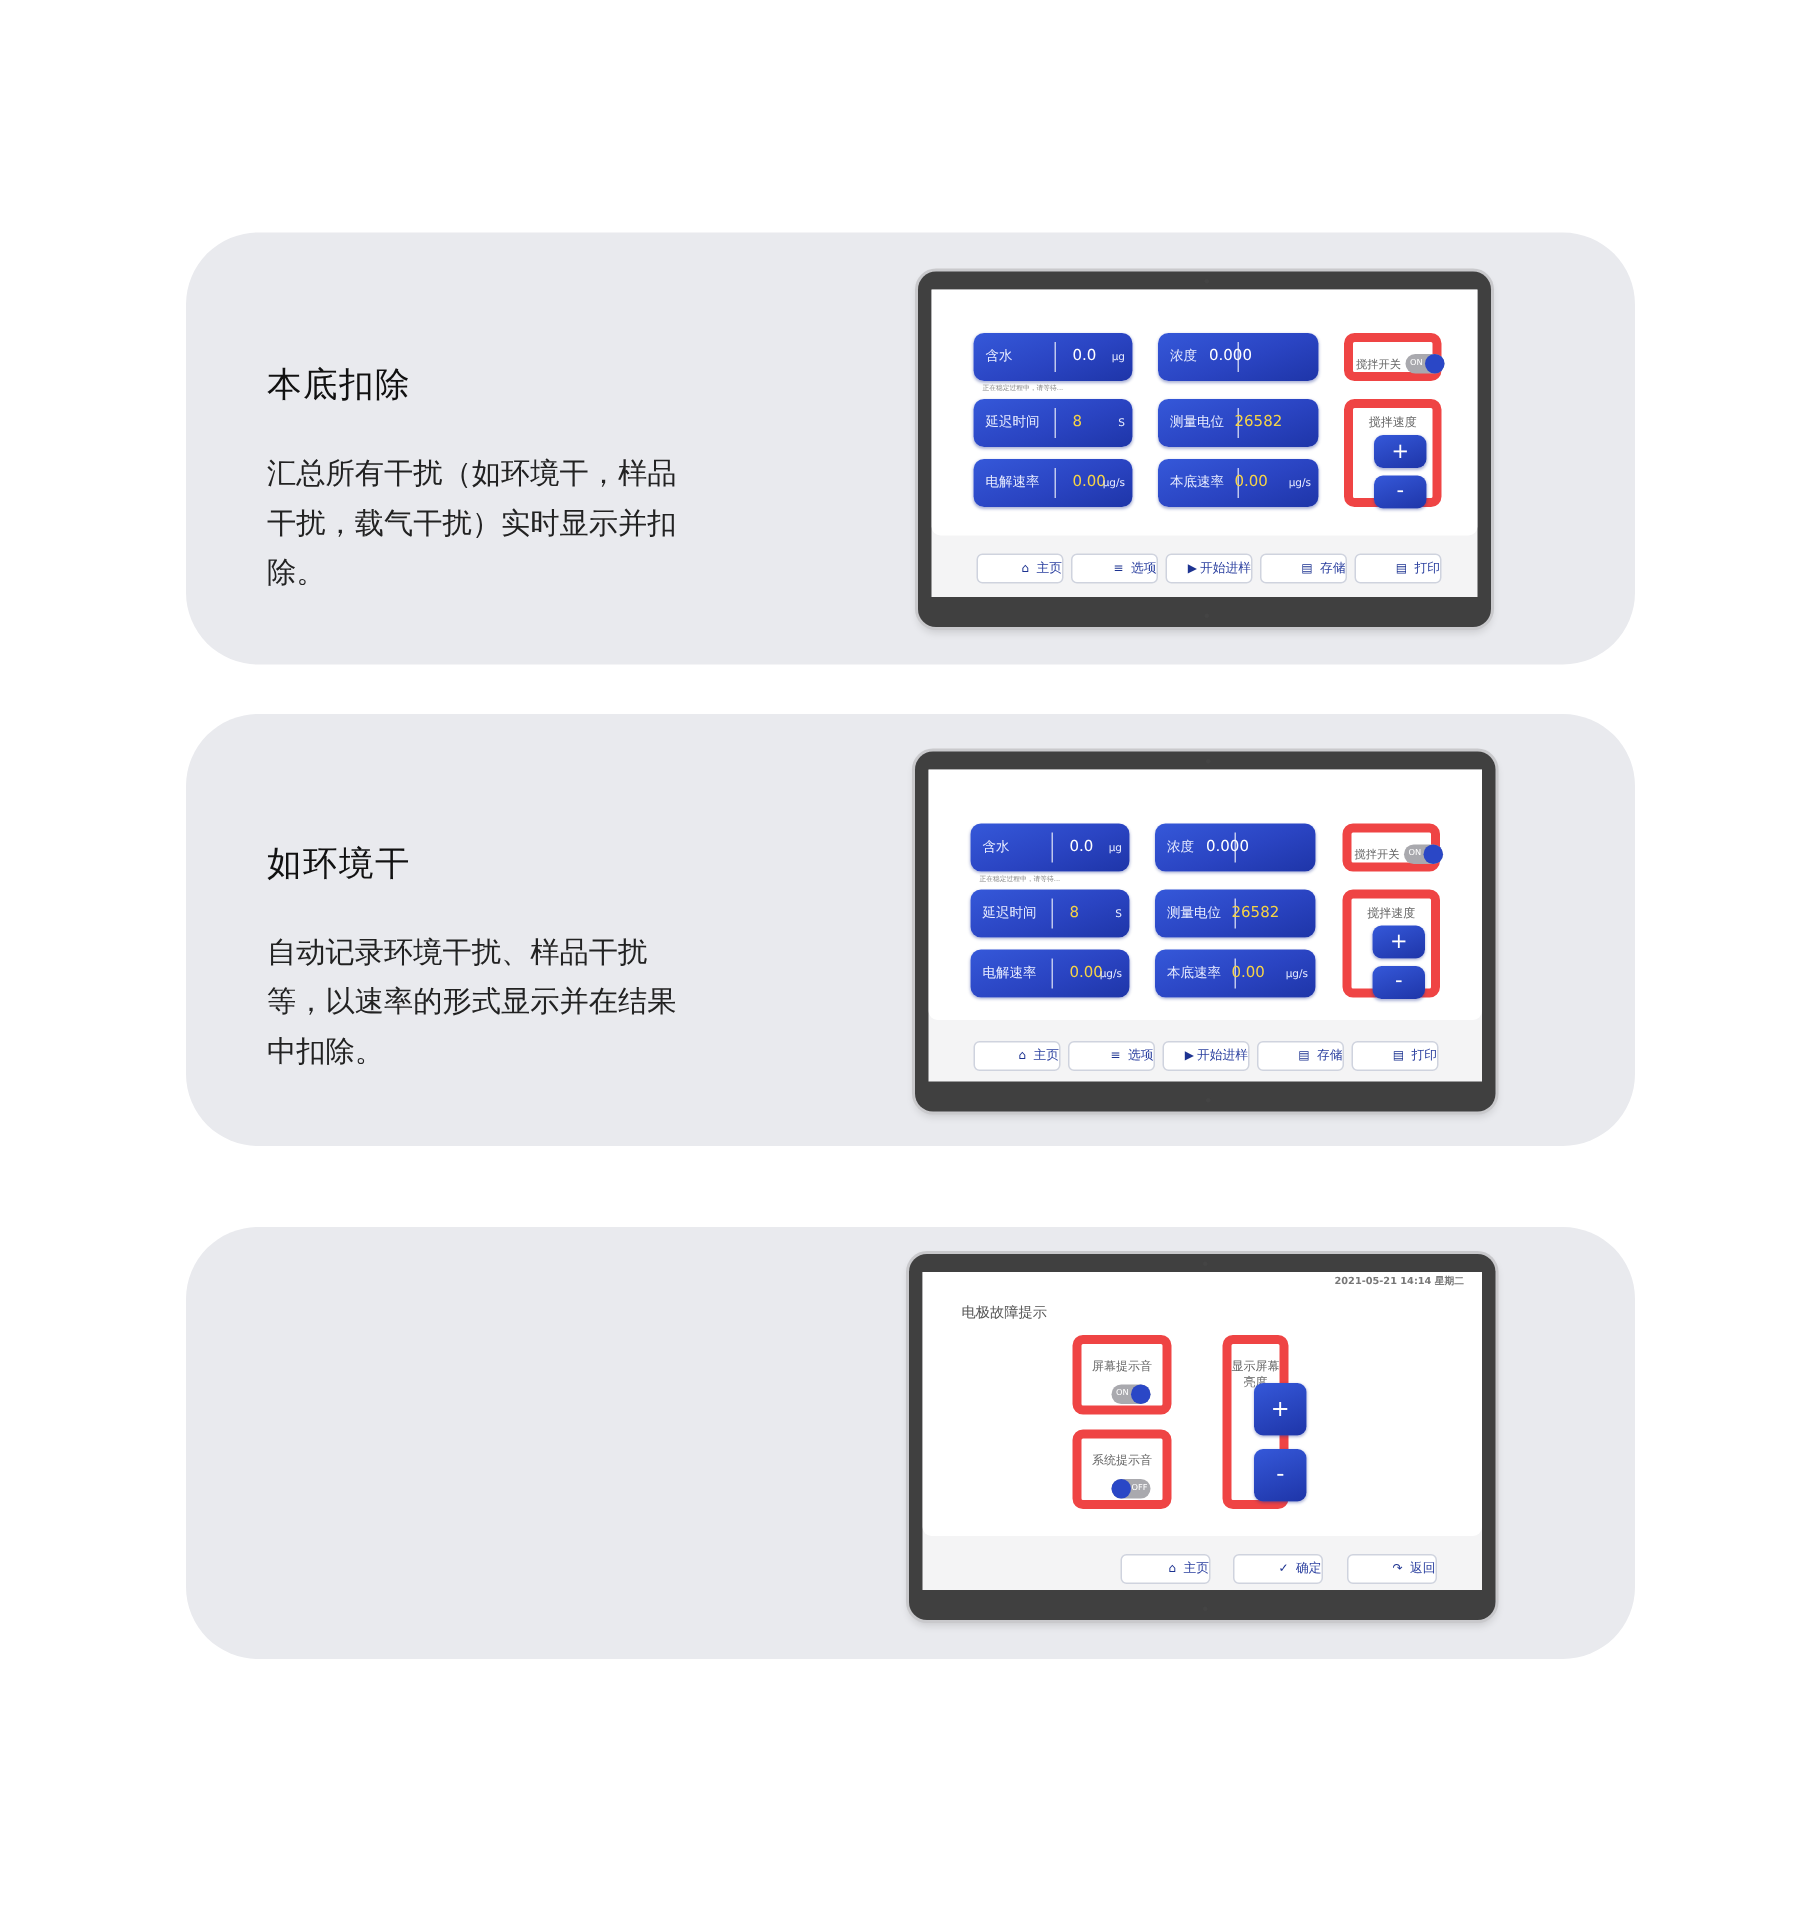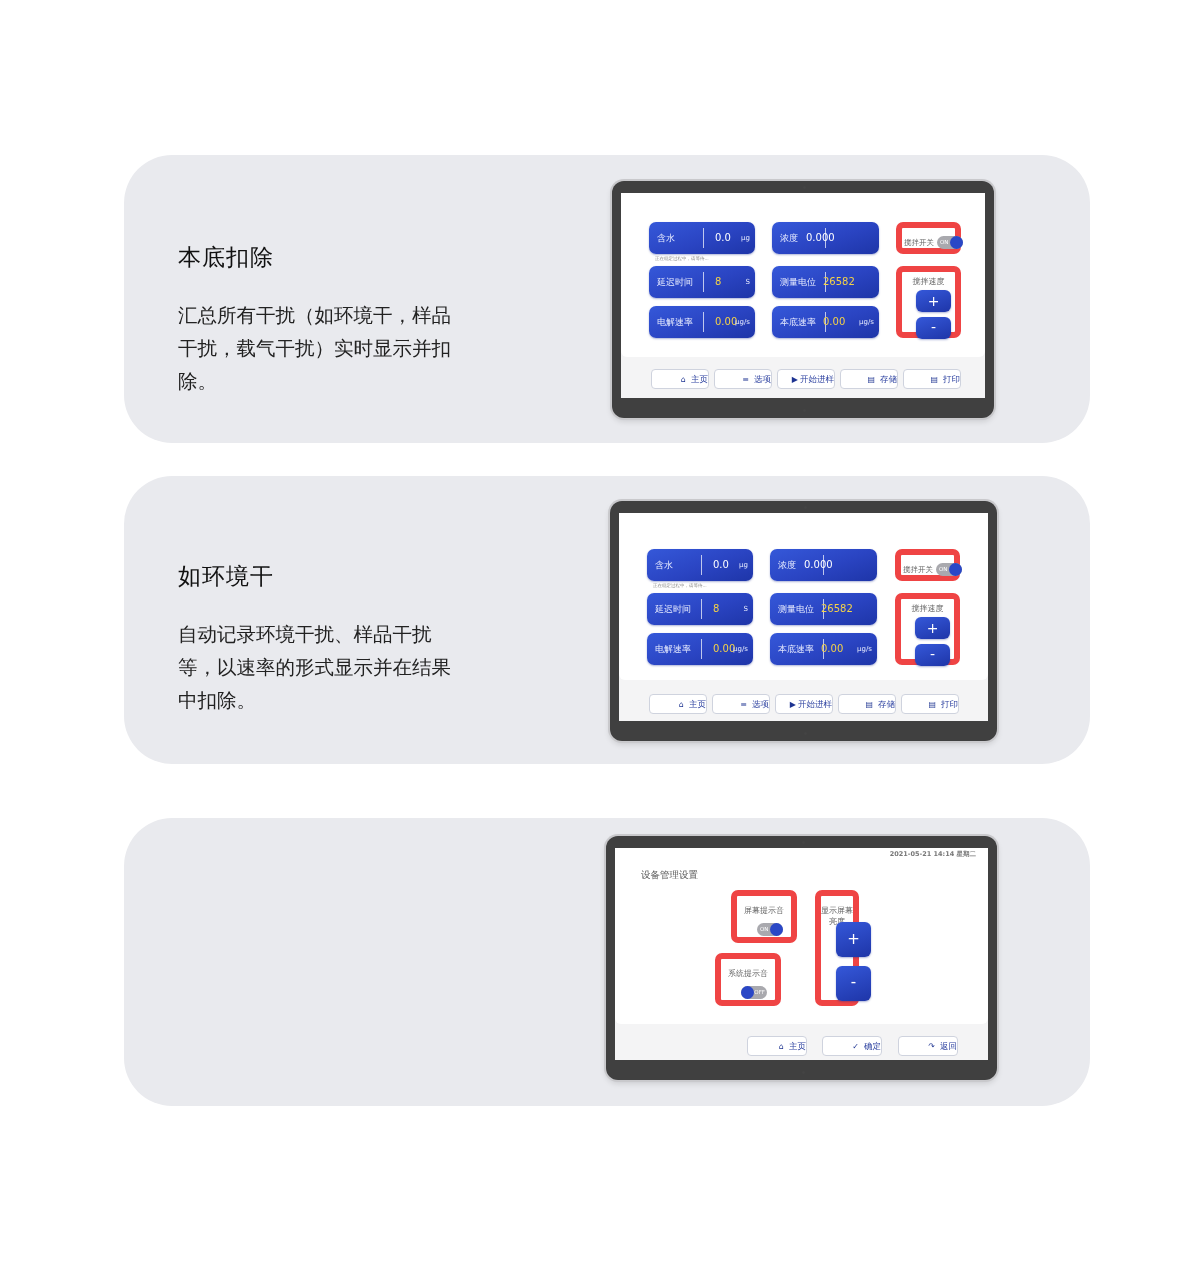--- a/index.html
+++ b/index.html
@@ -236,23 +236,23 @@
 <section class="feature" style="top:818px;height:288px;">
   <div class="text" style="top:78px;">
   </div>
 
   <div class="tablet" style="left:482px;top:18px;width:391px;height:244px;">
     <span class="cam"></span>
     <span class="cam bottom"></span>
     <div class="screen">
       <div class="main" style="height:176px;">
         <div class="datetime" style="right:12px;top:2px;font-weight:bold;">2021-05-21  14:14   星期二</div>
-        <div class="pagetitle" style="left:26px;top:21px;">设备管理设置</div>
-
-        <div class="box" style="left:116px;top:42px;width:66px;height:53px;">
+        <div class="pagetitle" style="left:26px;top:21px;">电极故障提示</div>
+
+        <div class="box" style="left:100px;top:42px;width:66px;height:53px;">
           <div class="cap" style="margin-top:9px;">屏幕提示音</div>
           <div class="toggle" style="left:20px;top:27px;">
             <span class="t" style="left:3px;">ON</span>
             <span class="knob" style="right:0;"></span>
           </div>
         </div>
 
         <div class="box" style="left:100px;top:105px;width:66px;height:53px;">
           <div class="cap" style="margin-top:9px;">系统提示音</div>
           <div class="toggle" style="left:20px;top:27px;">

